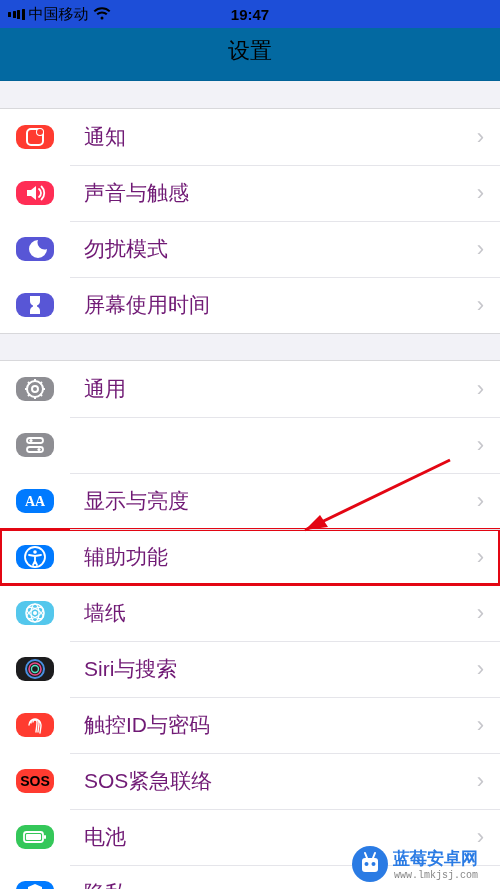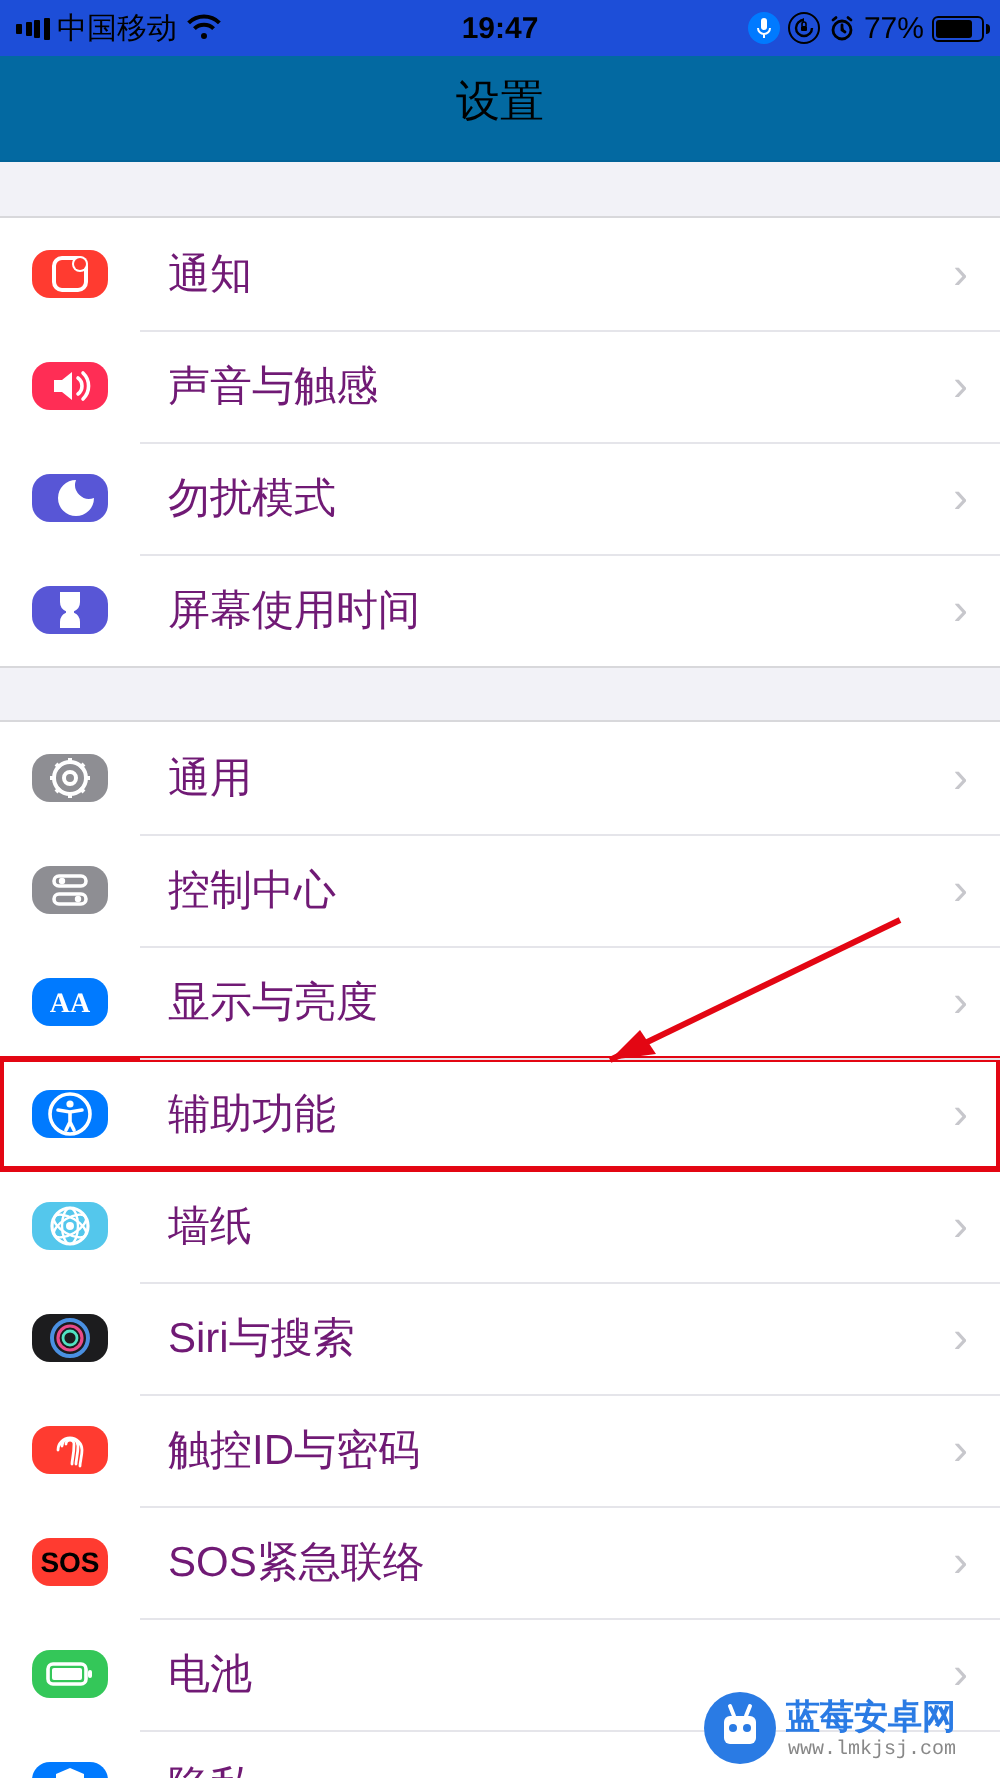--- a/index.html
+++ b/index.html
@@ -127,46 +127,20 @@
         <i></i>
       </span>
     <span>中国移动</span>
     <span class="wifi-icon">
       <svg width="18" height="14" viewBox="0 0 18 14">
           <path d="M9 12.5a1.5 1.5 0 100-3 1.5 1.5 0 000 3zM3.5 6.6a8 8 0 0111 0l-1.4 1.4a6 6 0 00-8.2 0L3.5 6.6zM.6 3.7a12 12 0 0116.8 0l-1.4 1.4a10 10 0 00-14 0L.6 3.7z" fill="#000"></path>
         </svg>
     </span>
   </div>
   <div class="status-center">19:47</div>
-  <div class="status-right">
-    <span class="circ blue">
-      <svg width="8" height="10" viewBox="0 0 8 10">
-          <rect x="2.5" y="0" width="3" height="6" rx="1.5" fill="#fff"></rect>
-          <path d="M1 5a3 3 0 006 0M4 8v2" stroke="#fff" stroke-width="1" fill="none"></path>
-        </svg>
-    </span>
-    <span class="circ outline">
-      <svg width="10" height="10" viewBox="0 0 10 10">
-          <path d="M5 1a4 4 0 104 4" stroke="#000" stroke-width="1.2" fill="none"></path>
-          <path d="M3 1l2-1v2z" fill="#000"></path>
-          <rect x="3.5" y="4" width="3" height="2.5" rx="0.5" fill="#000"></rect>
-          <path d="M4 4V3a1 1 0 012 0v1" stroke="#000" stroke-width="0.8" fill="none"></path>
-        </svg>
-    </span>
-    <span>
-      <svg width="14" height="14" viewBox="0 0 14 14">
-          <circle cx="7" cy="8" r="4.5" stroke="#000" stroke-width="1.4" fill="none"></circle>
-          <path d="M7 5.5V8l1.5 1M2.5 3L4 1.8M11.5 3L10 1.8" stroke="#000" stroke-width="1.4" stroke-linecap="round"></path>
-        </svg>
-    </span>
-    <span class="battery-pct">77%</span>
-    <span class="battery">
-        <i></i>
-      </span>
-  </div>
 </div>
 
 <div class="nav-title">设置</div>
 
 <div class="section-gap first"></div>
 
 <div>
   <div class="row">
     <div class="icon-box" style="background:#ff3b30">
       <svg width="24" height="24" viewBox="0 0 24 24">
@@ -224,21 +198,20 @@
   </div>
   <div class="row">
     <div class="icon-box" style="background:#8e8e93">
       <svg width="24" height="24" viewBox="0 0 24 24">
           <rect x="4" y="5" width="16" height="5" rx="2.5" fill="none" stroke="#fff" stroke-width="1.8"></rect>
           <circle cx="8" cy="7.5" r="1.6" fill="#fff"></circle>
           <rect x="4" y="14" width="16" height="5" rx="2.5" fill="none" stroke="#fff" stroke-width="1.8"></rect>
           <circle cx="16" cy="16.5" r="1.6" fill="#fff"></circle>
         </svg>
     </div>
-    <span class="label">控制中心</span>
     <span class="chevron">›</span>
   </div>
   <div class="row">
     <div class="icon-box" style="background:#007aff">
       <svg width="26" height="20" viewBox="0 0 26 20">
           <text x="13" y="15" text-anchor="middle" fill="#fff" font-size="14" font-weight="600" font-family="-apple-system">AA</text>
         </svg>
     </div>
     <span class="label">显示与亮度</span>
     <span class="chevron">›</span>

